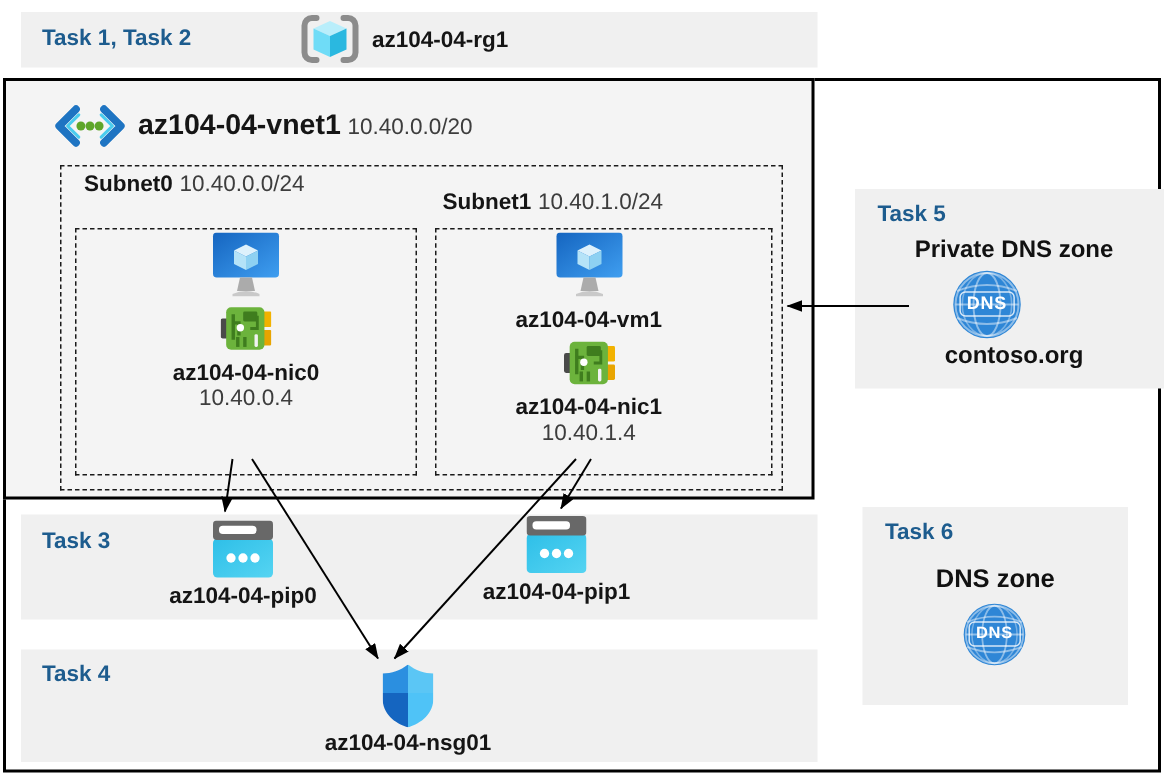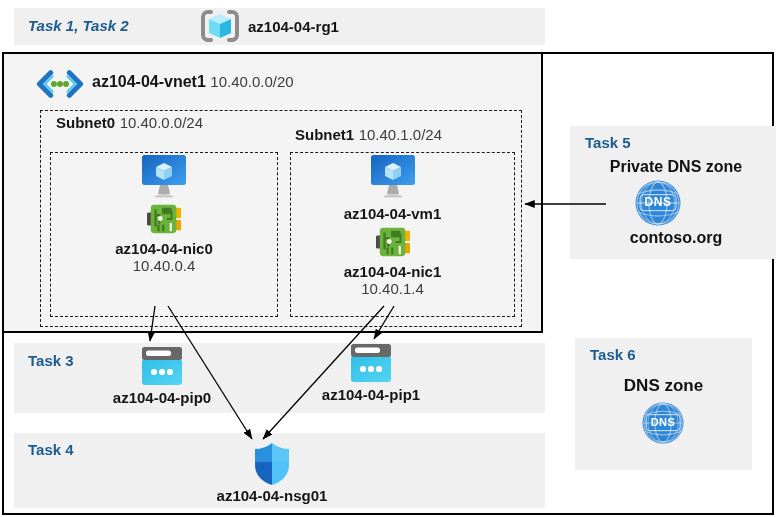--- a/index.html
+++ b/index.html
@@ -111,35 +111,35 @@
         <ellipse cx="23" cy="23" rx="9" ry="21" fill="none" stroke="rgba(255,255,255,.45)" stroke-width="1.3"></ellipse>
         <ellipse cx="23" cy="23" rx="16.5" ry="21" fill="none" stroke="rgba(255,255,255,.35)" stroke-width="1.1"></ellipse>
         <path d="M3 14 Q23 6 43 14" fill="none" stroke="rgba(255,255,255,.45)" stroke-width="1.3"></path>
         <path d="M3 32 Q23 40 43 32" fill="none" stroke="rgba(255,255,255,.45)" stroke-width="1.3"></path>
         <line x1="2" y1="23" x2="44" y2="23" stroke="rgba(255,255,255,.45)" stroke-width="1.3"></line>
       </symbol>
     </defs>
   </svg>
 
   <div class="band" style="left:14px;top:8px;width:531px;height:37px;">
-    <div class="task-label" style="left:14px;top:9px;font-style:italic;">Task 1, Task 2</div>
+    <div class="task-label" style="left:14px;top:9px;">Task 1, Task 2</div>
     <svg style="position:absolute;left:186px;top:1px;" width="40" height="34">
         <use href="#sym-rg"></use>
       </svg>
     <div class="bold-label" style="position:absolute;left:234px;top:10px;">az104-04-rg1</div>
   </div>
 
   <div class="frame"></div>
 
   <div class="vnet-box">
     <svg style="position:absolute;left:31px;top:16px;" width="50" height="28">
         <use href="#sym-vnet"></use>
       </svg>
     <div style="position:absolute;left:88px;top:19px;">
-      <span class="bold-label" style="font-size:16px;">az104-04-vnet1</span>
+      <span class="bold-label" style="font-size:19px;">az104-04-vnet1</span>
       <span class="reg-label">10.40.0.0/20</span>
     </div>
 
     <div class="dashed" style="left:36px;top:56px;width:482px;height:217px;"></div>
 
     <div style="position:absolute;left:52px;top:60px;">
       <span class="bold-label">Subnet0</span>
       <span class="reg-label">10.40.0.0/24</span>
     </div>
 

